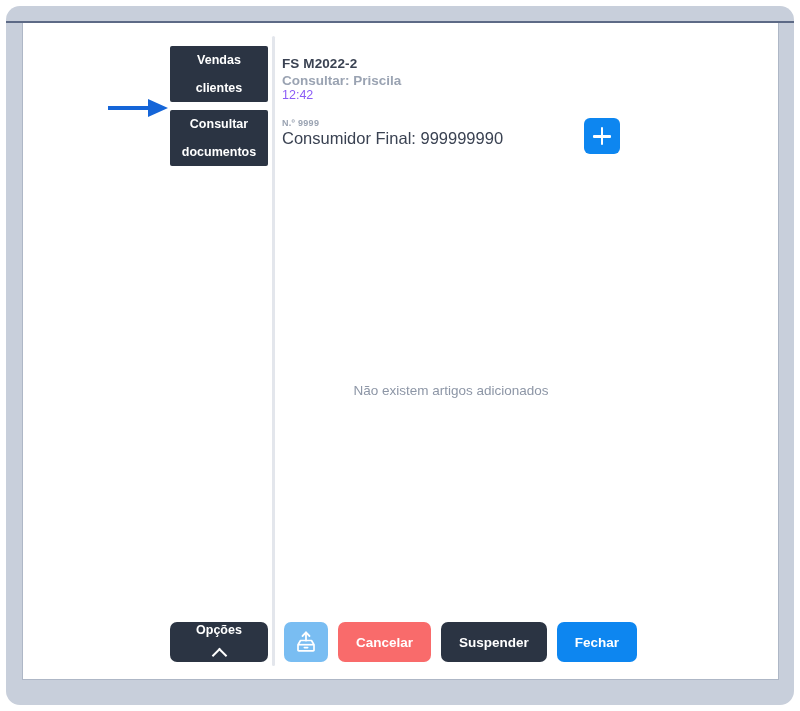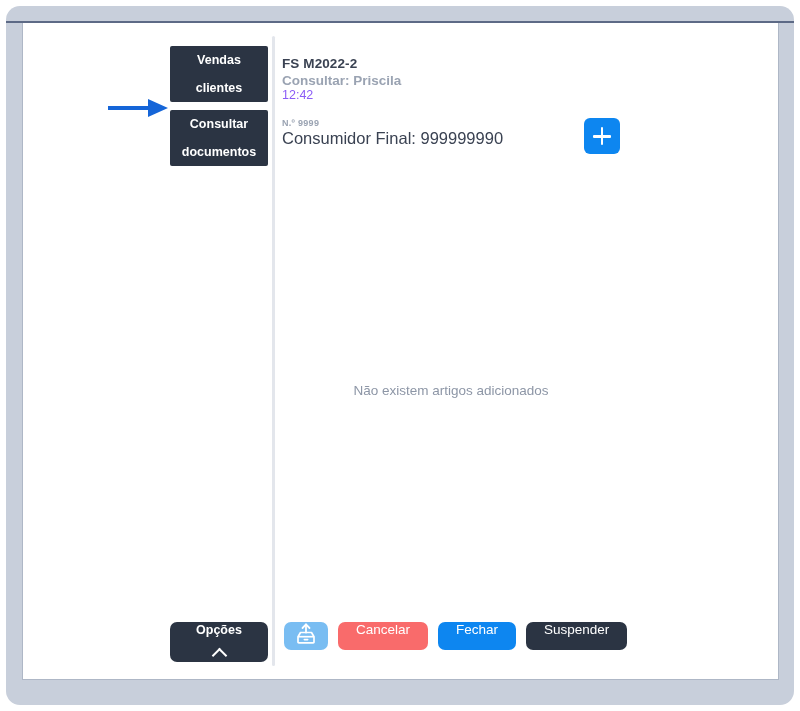--- a/index.html
+++ b/index.html
@@ -249,30 +249,30 @@
 
   
   .actionbar{
     position:absolute;
     left:284px;top:622px;
     display:flex;
     align-items:center;
     gap:10px;
   }
   .act{
-    height:28px;
+    height:40px;
     border:none;
     border-radius:7px;
     color:#fff;
     font-family:"Liberation Sans", sans-serif;
     font-size:13.5px;
-    font-weight:400;
+    font-weight:700;
     cursor:pointer;
     padding:0 18px;
-    display:flex;align-items:flex-start;justify-content:center;
+    display:flex;align-items:center;justify-content:center;
   }
   .act-drawer{width:44px;padding:0;background:#79bdf2;}
   .act-cancel{background:#f96b6b;}
   .act-suspend{background:#2b3443;}
   .act-close{background:#0d86f0;}
 </style>
 </head>
 <body>
 
 <div id="screen">
@@ -343,24 +343,24 @@
           <path d="M6.5 10.5 h11 l2.5 4.2 v5.3 a.8.8 0 0 1 -.8.8 H4.8 a.8.8 0 0 1 -.8 -.8 v-5.3 z" stroke="#fff" stroke-width="1.7" stroke-linejoin="round" fill="none"></path>
           <path d="M4 14.7 h16" stroke="#fff" stroke-width="1.7"></path>
           <path d="M10.3 17.6 h3.4" stroke="#fff" stroke-width="1.6" stroke-linecap="round"></path>
         </svg>
       </button>
 
       <button class="act act-cancel">
         <span>Cancelar</span>
       </button>
 
+      <button class="act act-suspend">
+        <span>Suspender</span>
+      </button>
+
       <button class="act act-close">
         <span>Fechar</span>
       </button>
 
-      <button class="act act-suspend">
-        <span>Suspender</span>
-      </button>
-
     </div>
 
   </div>
 </div>
 
 </body></html>

